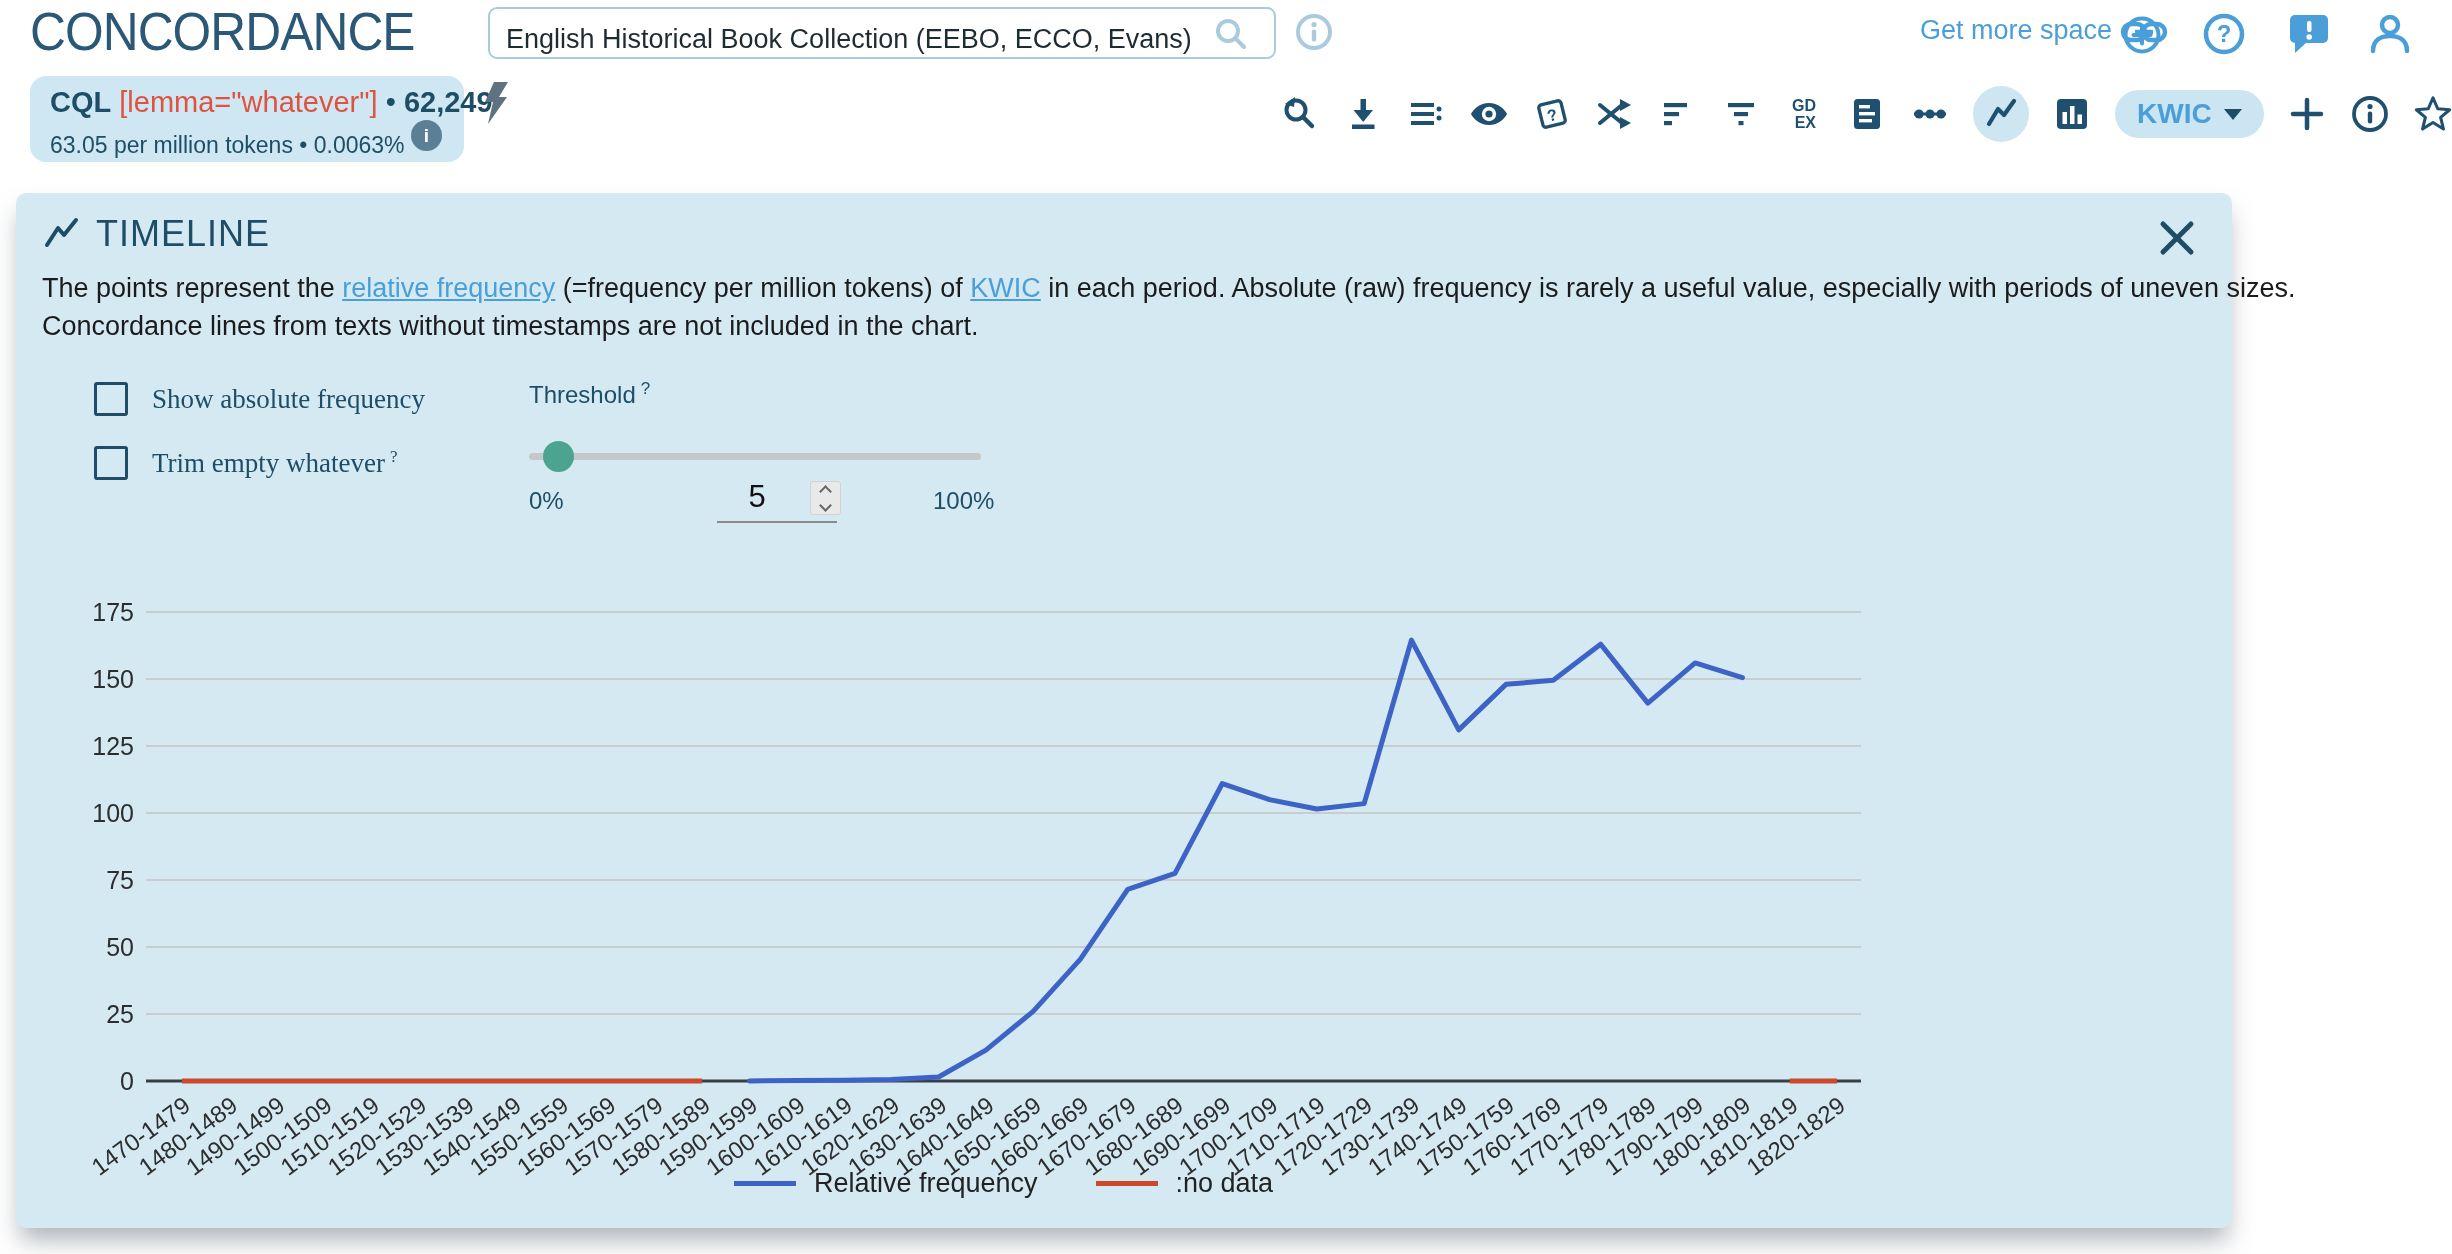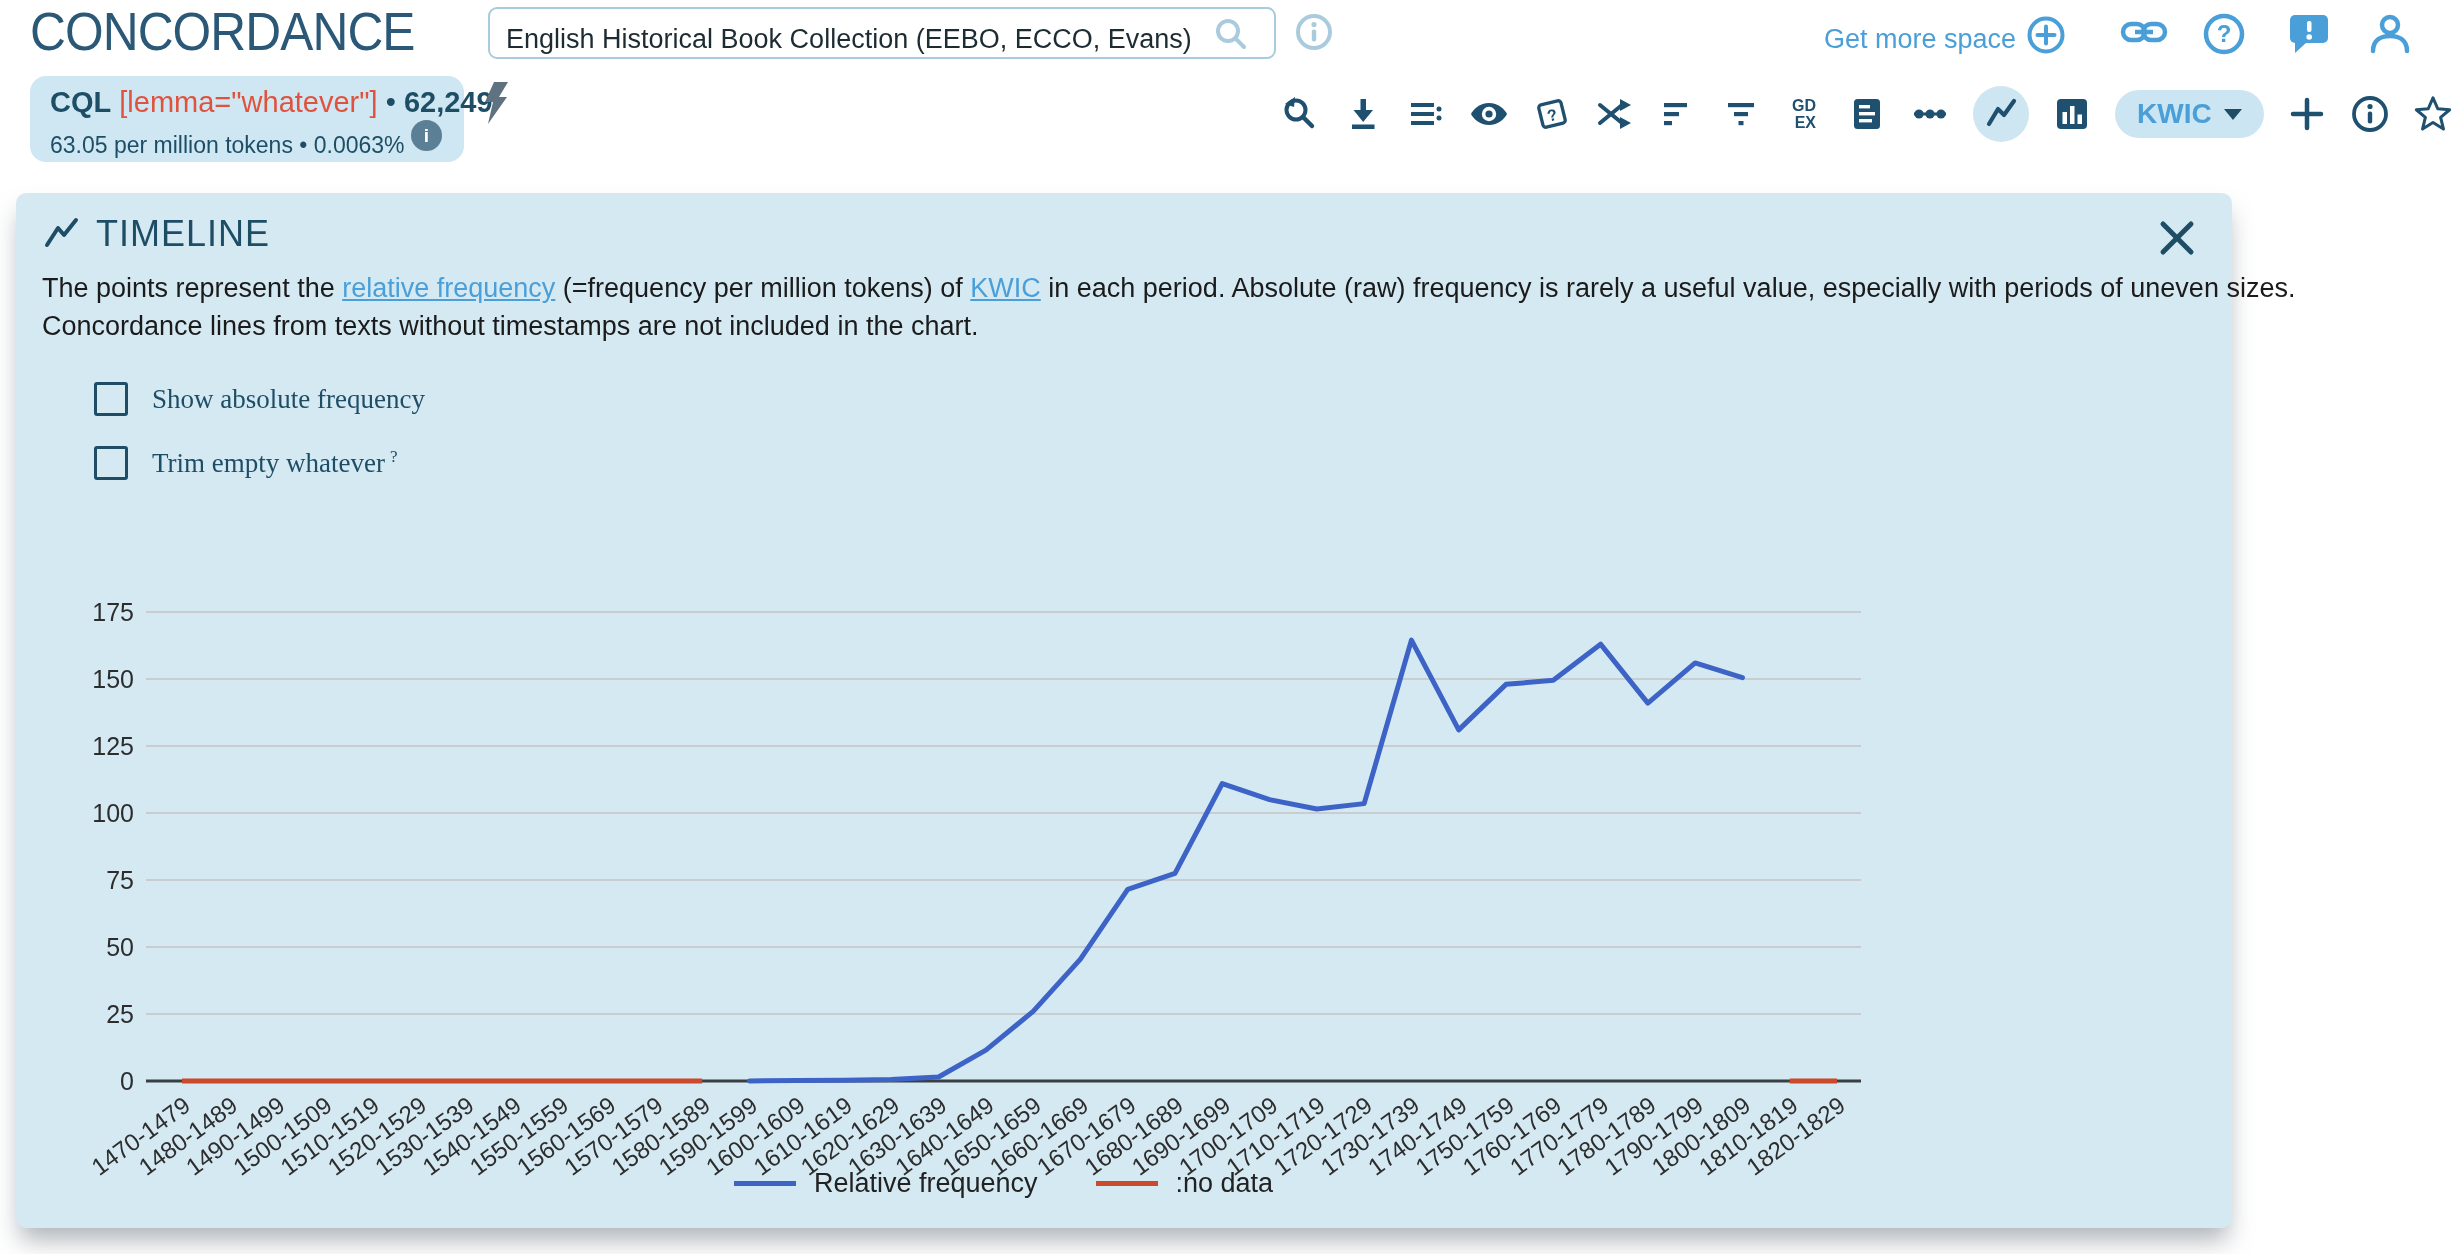--- a/index.html
+++ b/index.html
@@ -8,21 +8,21 @@
   .abs { position:absolute; }
 
   
   #logo { left:30px; top:0px; font-size:54px; font-weight:400; letter-spacing:-1px;
     color:#2A5876; transform:scaleX(.92); transform-origin:left; }
   #corpus-input { left:488px; top:7px; width:788px; height:52px; border:2px solid #A9CBDD;
     border-radius:9px; background:#fff; font-size:27px; color:#1d2b33; padding:12px 70px 0 16px;
     font-family:inherit; outline:none; }
   #corpus-search-icon { left:1212px; top:16px; }
   #corpus-info-icon { left:1294px; top:12px; }
-  #get-more-space { left:1824px; top:15px; color:#4A9FD8; font-size:27px; cursor:pointer; display:flex; align-items:flex-end; gap:10px; }
+  #get-more-space { left:1920px; top:15px; color:#4A9FD8; font-size:27px; cursor:pointer; display:flex; align-items:flex-start; gap:10px; }
   .hdr-ic { top:12px; cursor:pointer; }
 
   
   #query-chip { left:30px; top:76px; width:434px; height:86px; background:#CFE7F2;
     border-radius:16px; padding:10px 20px; }
   #chip-line1 { font-size:29px; color:#1E4E66; white-space:nowrap; }
   #chip-line1 b { font-weight:700; }
   #chip-query { color:#E0523E; }
   #chip-line2 { font-size:23px; color:#1E4E66; margin-top:13px; }
   #chip-info-btn { position:absolute; right:22px; bottom:11px; width:31px; height:31px;
@@ -280,20 +280,38 @@
 
   <div class="cb-row" style="top:189px;">
     <div class="cb-box" role="checkbox" aria-checked="false"></div>
     <span class="cb-label">Show absolute frequency</span>
   </div>
   <div class="cb-row" style="top:253px;">
     <div class="cb-box" role="checkbox" aria-checked="false"></div>
     <span class="cb-label"><span>Trim empty whatever</span><sup class="help">?</sup></span>
   </div>
 
+  <div class="abs" id="threshold-block">
+    <div id="threshold-label"><span>Threshold</span><sup class="help">?</sup></div>
+    <div id="slider">
+      <div id="slider-track"></div>
+      <div id="slider-thumb" style="left: calc(6.5% - 15px);"></div>
+    </div>
+    <div id="slider-row">
+      <span id="slider-min">0%</span>
+      <div id="threshold-input-wrap">
+        <input id="threshold-input" type="text" value="5" style="">
+        <div id="stepper">
+          <div class="chev up"></div>
+          <div class="chev down"></div>
+        </div>
+      </div>
+      <span id="slider-max">100%</span>
+    </div>
+  </div>
 
   <svg id="timeline-chart-svg" width="1900" height="660" viewBox="0 0 1900 660">
       <line x1="130" y1="508" x2="1845" y2="508" stroke="#3A3F42" stroke-width="3"></line>
       <text x="118" y="517" text-anchor="end" fill="#2D2D2D" font-size="25">0</text>
       <line x1="130" y1="441" x2="1845" y2="441" stroke="#C9CDCF" stroke-width="2"></line>
       <text x="118" y="450" text-anchor="end" fill="#2D2D2D" font-size="25">25</text>
       <line x1="130" y1="374" x2="1845" y2="374" stroke="#C9CDCF" stroke-width="2"></line>
       <text x="118" y="383" text-anchor="end" fill="#2D2D2D" font-size="25">50</text>
       <line x1="130" y1="307" x2="1845" y2="307" stroke="#C9CDCF" stroke-width="2"></line>
       <text x="118" y="316" text-anchor="end" fill="#2D2D2D" font-size="25">75</text>

